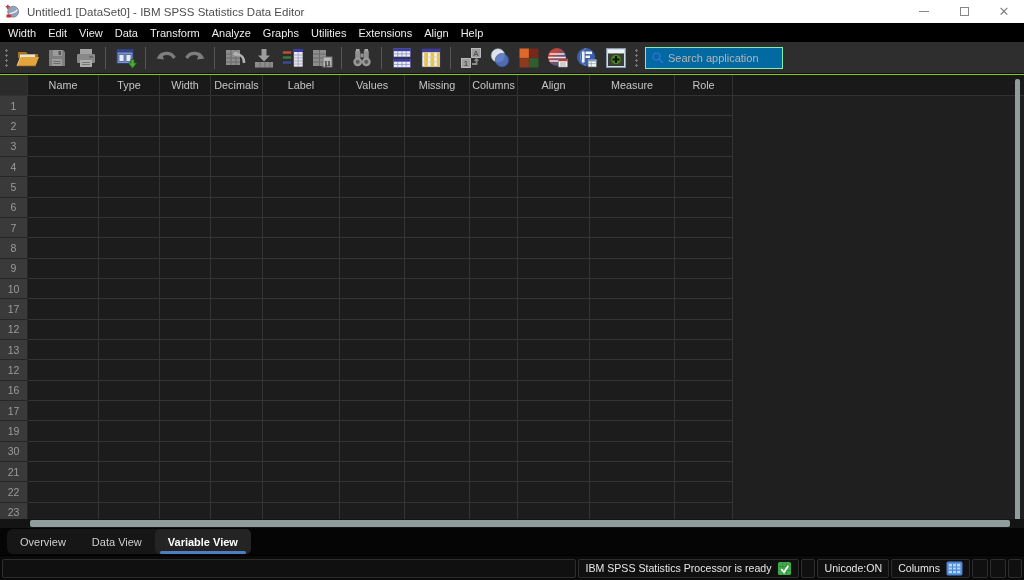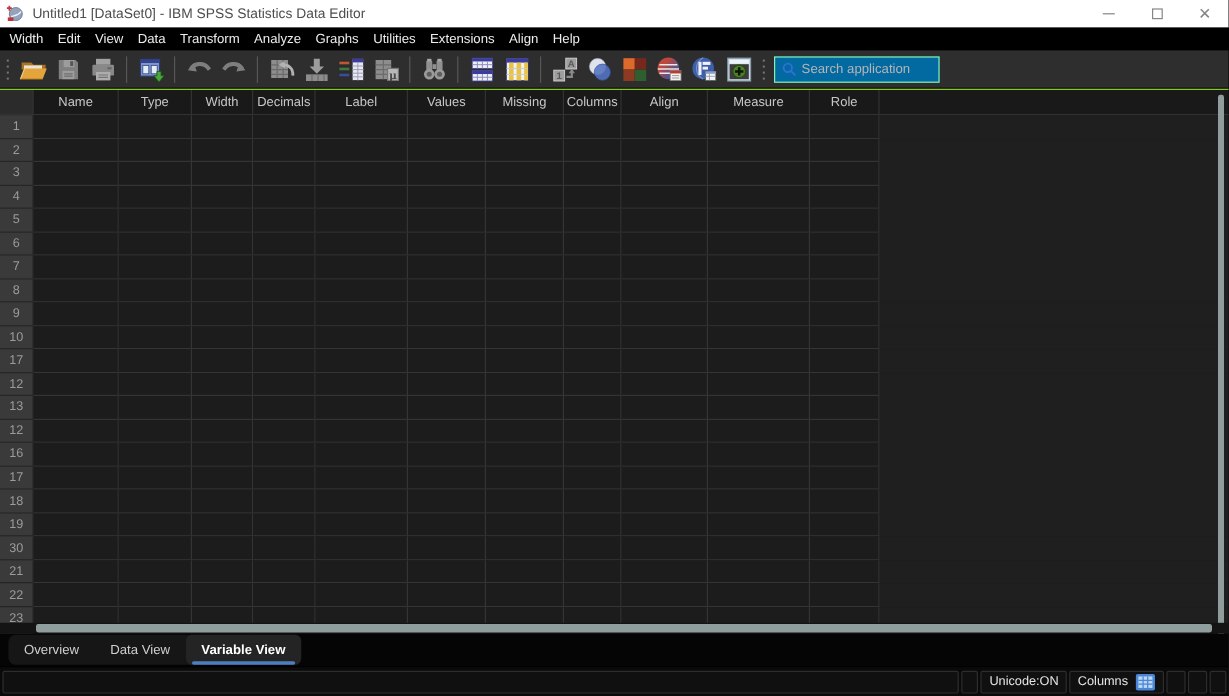--- a/index.html
+++ b/index.html
@@ -599,35 +599,20 @@
           <div class="cell" style="width: 77px;"></div>
           <div class="cell" style="width: 65px;"></div>
           <div class="cell" style="width: 65px;"></div>
           <div class="cell" style="width: 48px;"></div>
           <div class="cell" style="width: 72px;"></div>
           <div class="cell" style="width: 85px;"></div>
           <div class="cell" style="width: 58px;"></div>
           <div class="rowfill"></div>
         </div>
         <div class="grow">
-          <div class="rowhead">18</div>
-          <div class="cell" style="width: 71px;"></div>
-          <div class="cell" style="width: 61px;"></div>
-          <div class="cell" style="width: 51px;"></div>
-          <div class="cell" style="width: 52px;"></div>
-          <div class="cell" style="width: 77px;"></div>
-          <div class="cell" style="width: 65px;"></div>
-          <div class="cell" style="width: 65px;"></div>
-          <div class="cell" style="width: 48px;"></div>
-          <div class="cell" style="width: 72px;"></div>
-          <div class="cell" style="width: 85px;"></div>
-          <div class="cell" style="width: 58px;"></div>
-          <div class="rowfill"></div>
-        </div>
-        <div class="grow">
           <div class="rowhead">19</div>
           <div class="cell" style="width: 71px;"></div>
           <div class="cell" style="width: 61px;"></div>
           <div class="cell" style="width: 51px;"></div>
           <div class="cell" style="width: 52px;"></div>
           <div class="cell" style="width: 77px;"></div>
           <div class="cell" style="width: 65px;"></div>
           <div class="cell" style="width: 65px;"></div>
           <div class="cell" style="width: 48px;"></div>
           <div class="cell" style="width: 72px;"></div>
@@ -758,20 +743,30 @@
         </div>
         <div class="tab active">
           <span class="tlabel">Variable View</span>
           <div class="tabline"></div>
         </div>
       </div>
   </div>
 
   <div class="statusbar" id="statusbar">
       <div class="seg grow1"></div>
+      <div class="seg">
+        <span class="segtext">IBM SPSS Statistics Processor is ready</span>
+        <span class="segicon">
+          <svg viewBox="0 0 16 16" width="15" height="15">
+            <rect x="1" y="1" width="14" height="14" rx="2" fill="#3fae49"></rect>
+            <path d="M1.5 6h13M1.5 10h13M6 1.5v13M10 1.5v13" stroke="#2f8c3a" stroke-width="0.9"></path>
+            <path d="M4.5 8.6l3 3.4 4.5-7" fill="none" stroke="#fff" stroke-width="2"></path>
+          </svg>
+        </span>
+      </div>
       <div class="seg" style="width: 12px;"></div>
       <div class="seg">
         <span class="segtext">Unicode:ON</span>
       </div>
       <div class="seg">
         <span class="segtext">Columns</span>
         <span class="segicon">
           <svg viewBox="0 0 16 14" width="17" height="15">
             <rect x="0.5" y="0.5" width="15" height="13" rx="1.5" fill="#4a86d8"></rect>
             <rect x="2.5" y="2.5" width="11" height="9" fill="#bcd6f2"></rect>

